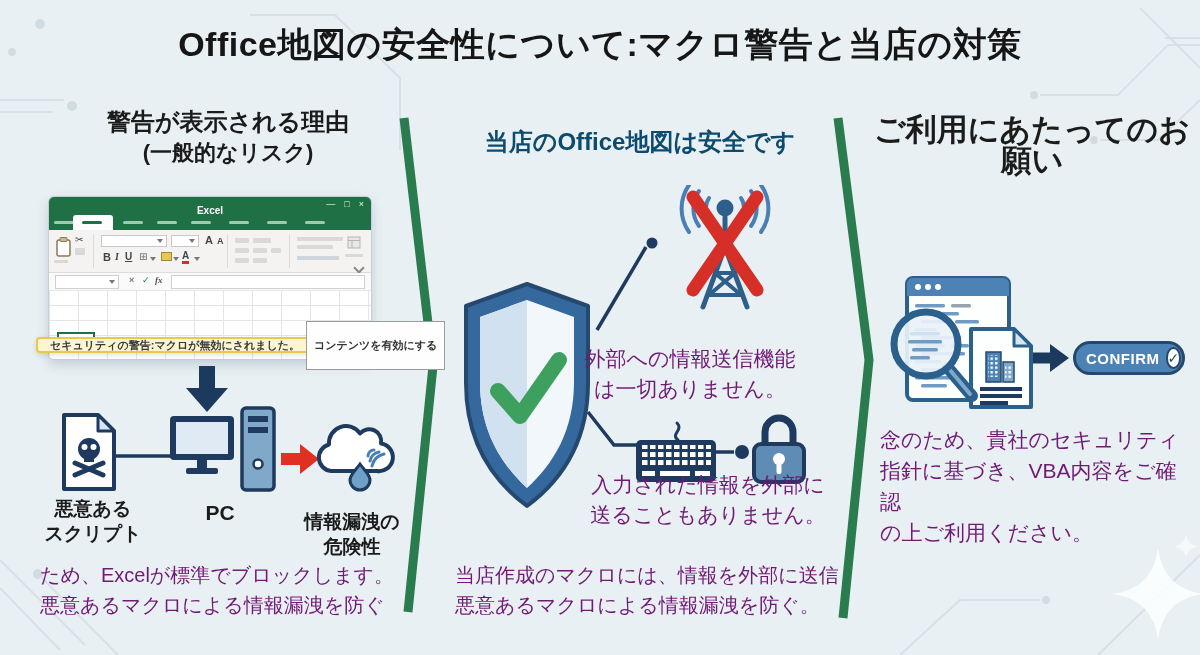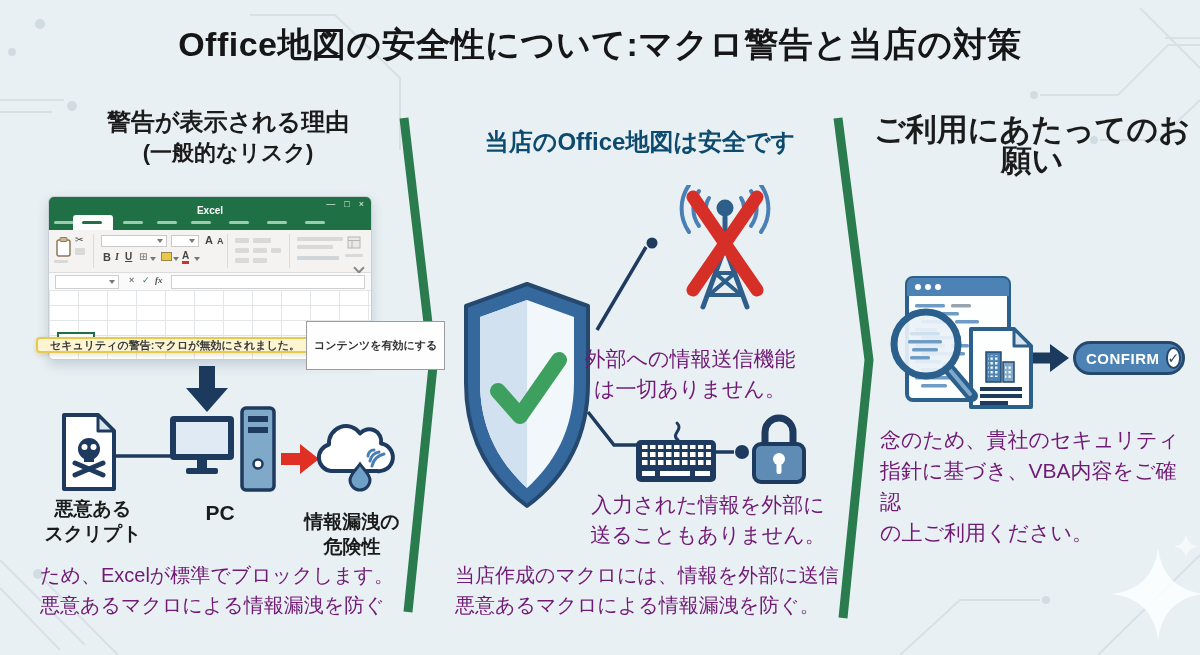--- a/index.html
+++ b/index.html
@@ -18,21 +18,21 @@
   .center-head{left:460px;top:126px;width:360px;font-size:24px;color:#0c4a6e;}
   .right-head{left:872px;top:114px;width:320px;font-size:31px;}
 
   
   .body-txt{font-weight:400;color:#701a75;font-size:20px;line-height:30px;}
   .left-footer{left:40px;top:560px;width:390px;}
   .center-footer{left:455px;top:560px;width:390px;}
   .right-footer{left:880px;top:424px;width:310px;font-size:21px;line-height:31px;}
   .txt-center{text-align:center;}
   .no-external{left:540px;top:344px;width:300px;font-size:21px;}
-  .no-input{left:558px;top:490px;width:300px;font-size:21px;}
+  .no-input{left:558px;top:470px;width:300px;font-size:21px;}
 
   .icon-label{font-weight:800;color:#1b1b1b;font-size:19px;line-height:25px;text-align:center;}
   .lbl-script{left:28px;top:496px;width:130px;}
   .lbl-pc{left:170px;top:500px;width:100px;font-size:21px;}
   .lbl-leak{left:292px;top:496px;width:120px;margin-top:13px;}
 
   
   .excel-win{left:48px;top:196px;width:322px;height:162px;background:#fbfbfb;border:1px solid #c6cfd5;
              border-radius:6px;box-shadow:0 5px 12px rgba(30,58,95,.18);overflow:hidden;}
   .excel-titlebar{position:absolute;left:0;top:0;width:100%;height:18px;background:#1f7145;}

